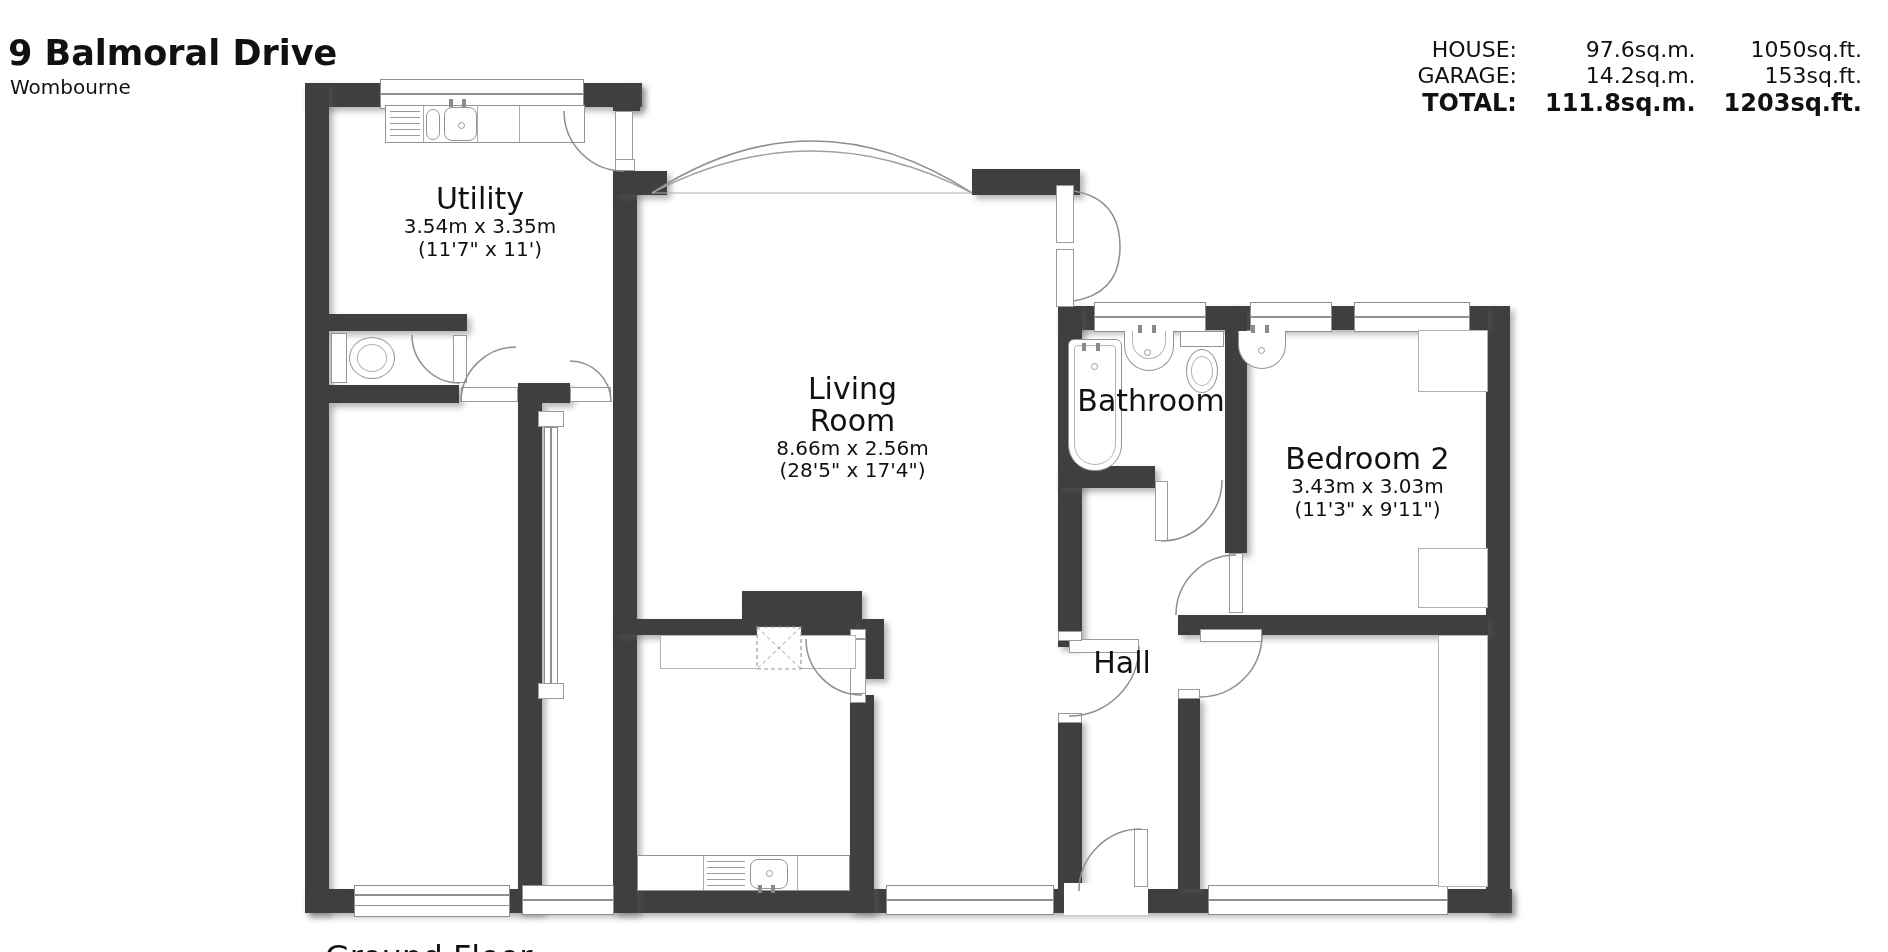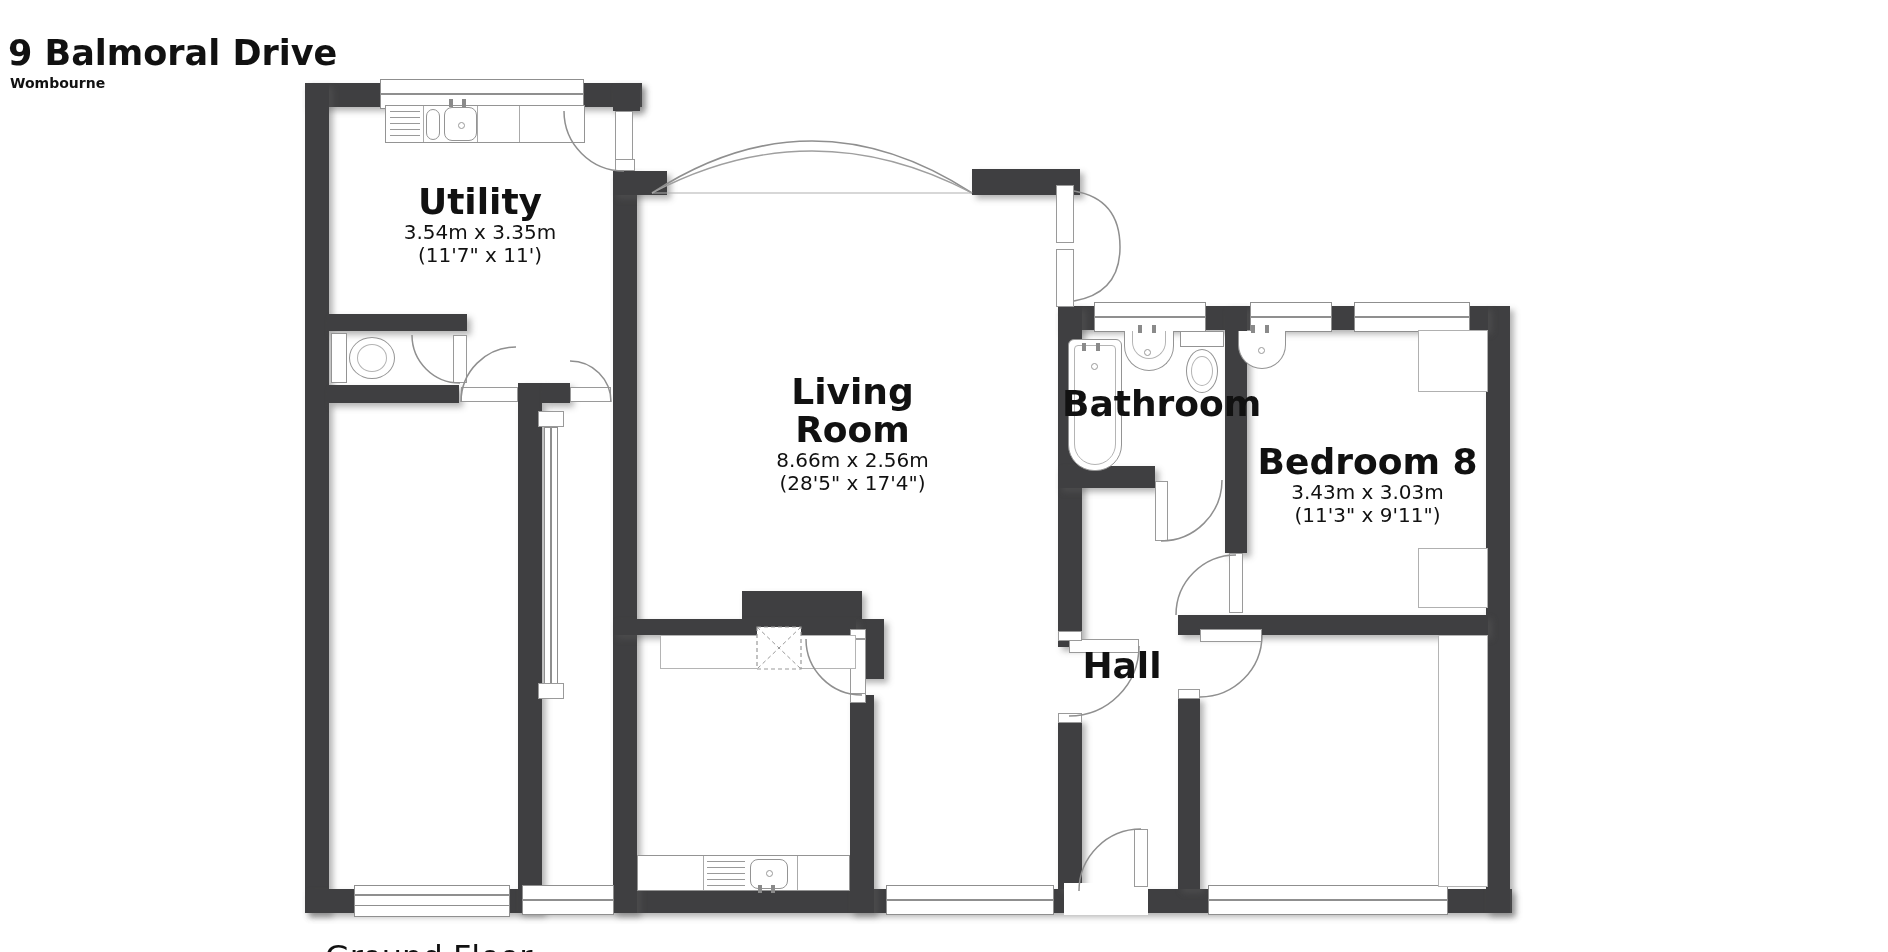--- a/index.html
+++ b/index.html
@@ -15,40 +15,51 @@
   .leaf,.cap{position:absolute;background:#fff;border:1px solid #9a9a9a;box-sizing:border-box;z-index:3;}
   .gap{position:absolute;background:#fff;z-index:2;}
   .fix{position:absolute;border:1.3px solid #949494;background:#fff;box-sizing:border-box;z-index:3;}
   .fix.thin{border-width:1px;border-color:#b4b4b4;}
   .tap{position:absolute;width:4px;height:8px;background:#8a8a8a;z-index:4;}
   .dot{position:absolute;width:5px;height:5px;border:1px solid #999;border-radius:50%;z-index:4;}
   .drain{position:absolute;background:repeating-linear-gradient(to bottom,#9a9a9a 0 1px,transparent 1px 6px);z-index:4;}
   .vline{position:absolute;width:1px;background:#aaa;z-index:4;}
   svg.arcs{position:absolute;left:0;top:0;z-index:4;pointer-events:none;}
   .rlabel{position:absolute;text-align:center;z-index:6;}
-  .rname{font-weight:bold;font-size:36px;line-height:1.06;}
+  .rname{font-weight:normal;font-size:30px;line-height:1.06;}
   .rlabel.wrap .rname{max-width:130px;margin:0 auto;}
   .rdim{font-size:20px;line-height:1.14;}
   .title{position:absolute;left:8px;top:0px;font-size:35px;font-weight:bold;line-height:1.05;z-index:6;}
-  .subtitle{position:absolute;left:10px;top:40px;font-size:14px;font-weight:bold;z-index:6;}
+  .subtitle{position:absolute;left:10px;top:40px;font-size:20px;font-weight:normal;z-index:6;}
   .floorlabel{position:absolute;left:325px;top:903px;font-size:32px;font-weight:normal;z-index:6;}
   .areas{position:absolute;right:26px;top:2px;display:grid;grid-template-columns:max-content max-content max-content;
          column-gap:28px;justify-items:end;font-size:22px;line-height:1.18;z-index:6;}
   .areas .tot{font-weight:bold;font-size:24px;}
   .disclaimer{position:absolute;right:6px;top:76px;width:412px;text-align:center;font-size:15.5px;line-height:1.05;z-index:6;}
 </style>
 </head>
 <body>
 
 <div class="sheet">
 
   <div class="title">9 Balmoral Drive</div>
   <div class="subtitle">Wombourne</div>
   <div class="floorlabel">Ground Floor</div>
 
+  <div class="areas">
+    <span>HOUSE:</span>
+    <span>97.6sq.m.</span>
+    <span>1050sq.ft.</span>
+    <span>GARAGE:</span>
+    <span>14.2sq.m.</span>
+    <span>153sq.ft.</span>
+    <span class="tot">TOTAL:</span>
+    <span class="tot">111.8sq.m.</span>
+    <span class="tot">1203sq.ft.</span>
+  </div>
 
   <div class="wall" style="left:305px;top:48px;width:337px;height:24px;"></div>
   <div class="wall" style="left:305px;top:48px;width:24px;height:830px;"></div>
   <div class="wall" style="left:305px;top:854px;width:1207px;height:24px;"></div>
   <div class="wall" style="left:1486px;top:271px;width:24px;height:607px;"></div>
   <div class="wall" style="left:1058px;top:271px;width:430px;height:24px;"></div>
   <div class="wall" style="left:613px;top:48px;width:27px;height:28px;"></div>
   <div class="wall" style="left:613px;top:136px;width:24px;height:742px;"></div>
   <div class="wall" style="left:613px;top:136px;width:54px;height:24px;"></div>
   <div class="wall" style="left:972px;top:134px;width:108px;height:26px;"></div>
@@ -176,21 +187,21 @@
   </div>
   <div class="rlabel wrap" style="left:745px;top:338px;width:215px;">
     <div class="rname">Living Room</div>
     <div class="rdim">8.66m x 2.56m</div>
     <div class="rdim">(28'5" x 17'4")</div>
   </div>
   <div class="rlabel" style="left:1062px;top:350px;width:178px;">
     <div class="rname">Bathroom</div>
   </div>
   <div class="rlabel" style="left:1255px;top:408px;width:225px;">
-    <div class="rname">Bedroom 8</div>
+    <div class="rname">Bedroom 2</div>
     <div class="rdim">3.43m x 3.03m</div>
     <div class="rdim">(11'3" x 9'11")</div>
   </div>
   <div class="rlabel" style="left:1072px;top:612px;width:100px;">
     <div class="rname">Hall</div>
   </div>
 
 </div>
 
 </body></html>

